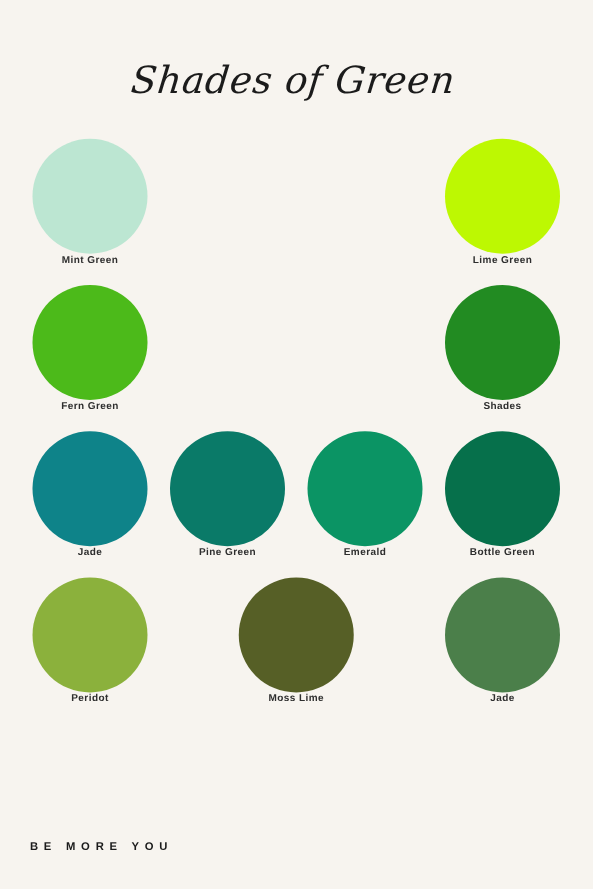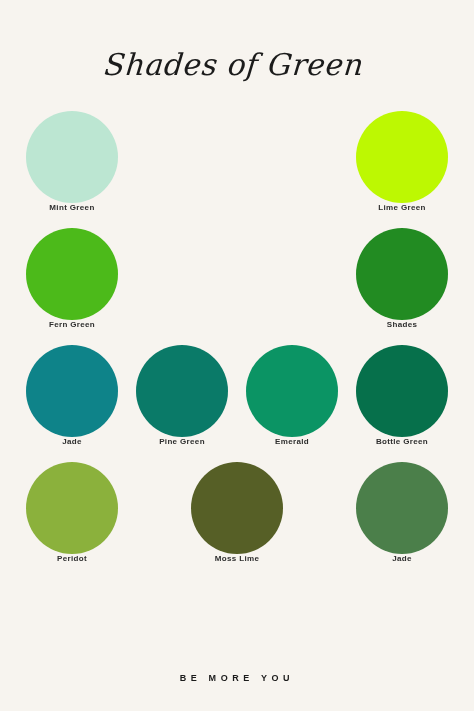--- a/index.html
+++ b/index.html
@@ -67,23 +67,23 @@
     font-family: "Liberation Sans", sans-serif;
     font-size: 8px;
     font-weight: 700;
     color: #2e2e2e;
     letter-spacing: 0.35px;
     text-align: center;
     white-space: nowrap;
   }
   .poster-footer {
     flex: 0 0 auto;
-    text-align: center;
     padding-bottom: 26px;
     padding-top: 4px;
+    margin-left: 24px;
   }
   .footer-text {
     font-family: "Liberation Sans", sans-serif;
     font-size: 9px;
     font-weight: 700;
     color: #1b1b1b;
     letter-spacing: 4.6px;
     display: inline-block;
   }
 </style>

